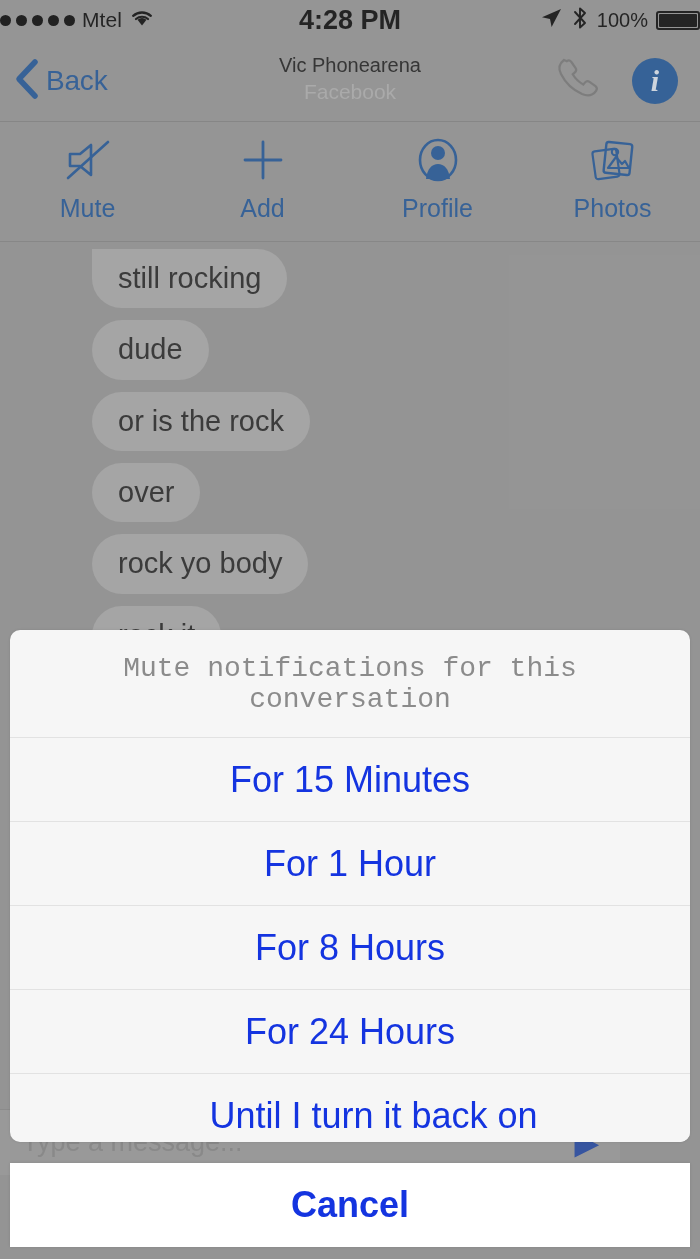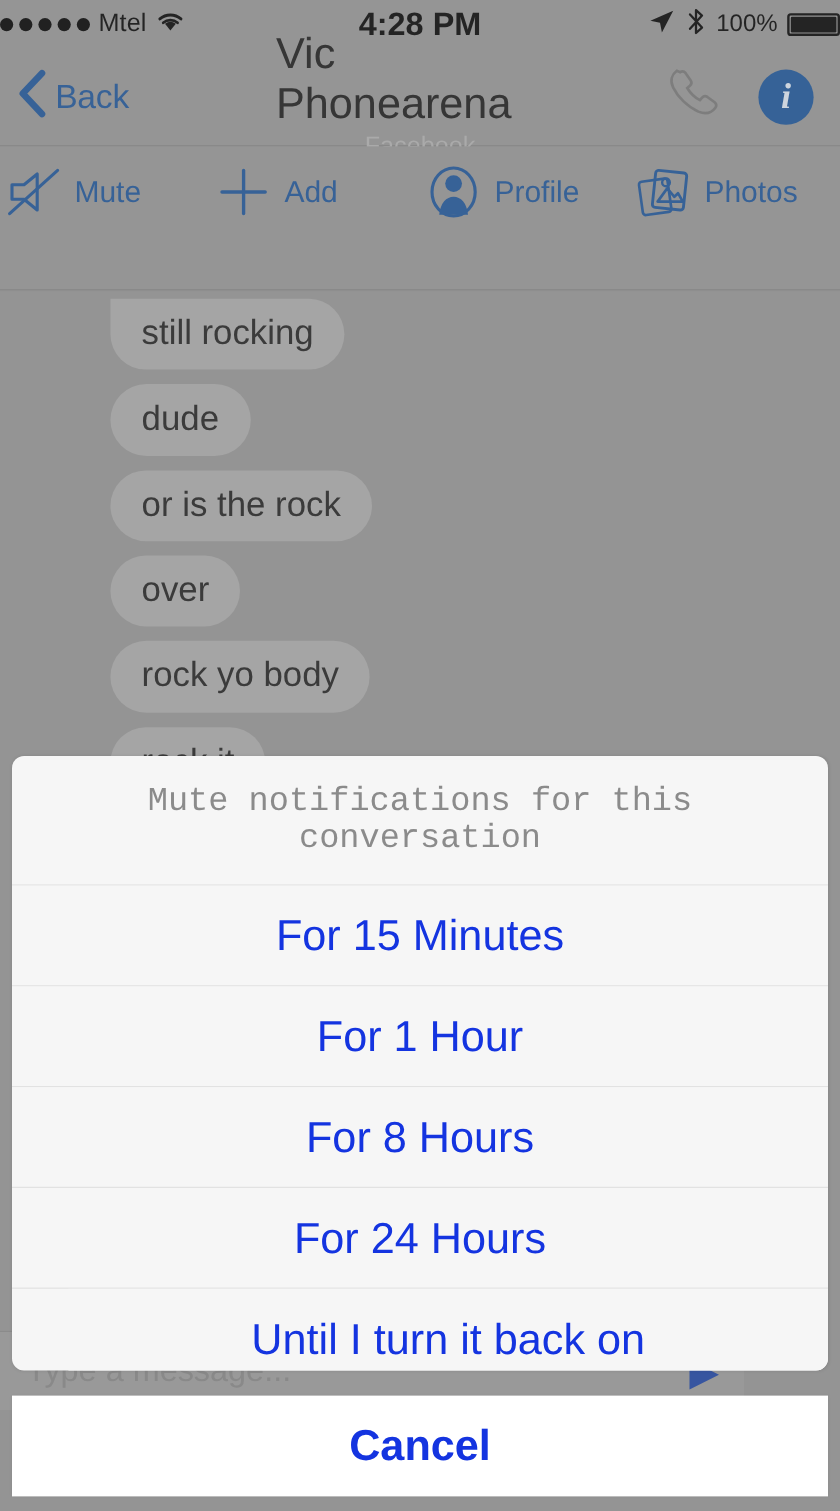--- a/index.html
+++ b/index.html
@@ -50,39 +50,39 @@
   }
   .nav-back {
     display:flex; align-items:center; gap:6px;
     padding-left:14px; width:230px;
   }
   .nav-back-label { font-size:28px; color:#2c5f9e; letter-spacing:-0.2px; }
   .nav-title-wrap {
     flex:1; display:flex; flex-direction:column; align-items:center; justify-content:center;
     margin-top:-2px;
   }
-  .nav-title { font-size:36px; color:#2a2a2a; line-height:1.15; }
+  .nav-title { font-size:20px; color:#2a2a2a; line-height:1.15; }
   .nav-subtitle { font-size:21px; color:#b4b4b4; line-height:1.25; margin-top:2px; }
   .nav-actions { width:230px; display:flex; align-items:center; justify-content:flex-end; gap:26px; padding-right:22px; }
   .info-badge {
     width:46px; height:46px; border-radius:50%;
     background:#2a5f9e; color:#dfe8f2;
     display:flex; align-items:center; justify-content:center;
     font-size:30px; font-family:"Liberation Serif", serif; font-style:italic; font-weight:bold;
   }
 
   
   .toolbar {
     position:absolute; top:122px; left:0; width:700px; height:120px;
     background:#9b9b9b;
     display:flex; align-items:flex-start;
     border-bottom:1px solid #8b8b8b;
   }
   .tool-item {
-    flex:1; display:flex; align-items:center;
+    flex:1; display:flex; flex-direction:column; align-items:center;
     padding-top:10px; gap:6px;
   }
   .tool-icon { height:56px; display:flex; align-items:center; justify-content:center; }
   .tool-label { font-size:25px; color:#2c5f9e; }
 
   
   .chat {
     position:absolute; top:243px; left:0; width:700px; bottom:0;
     background:#9a9a9a;
     padding:6px 0 0 0;

